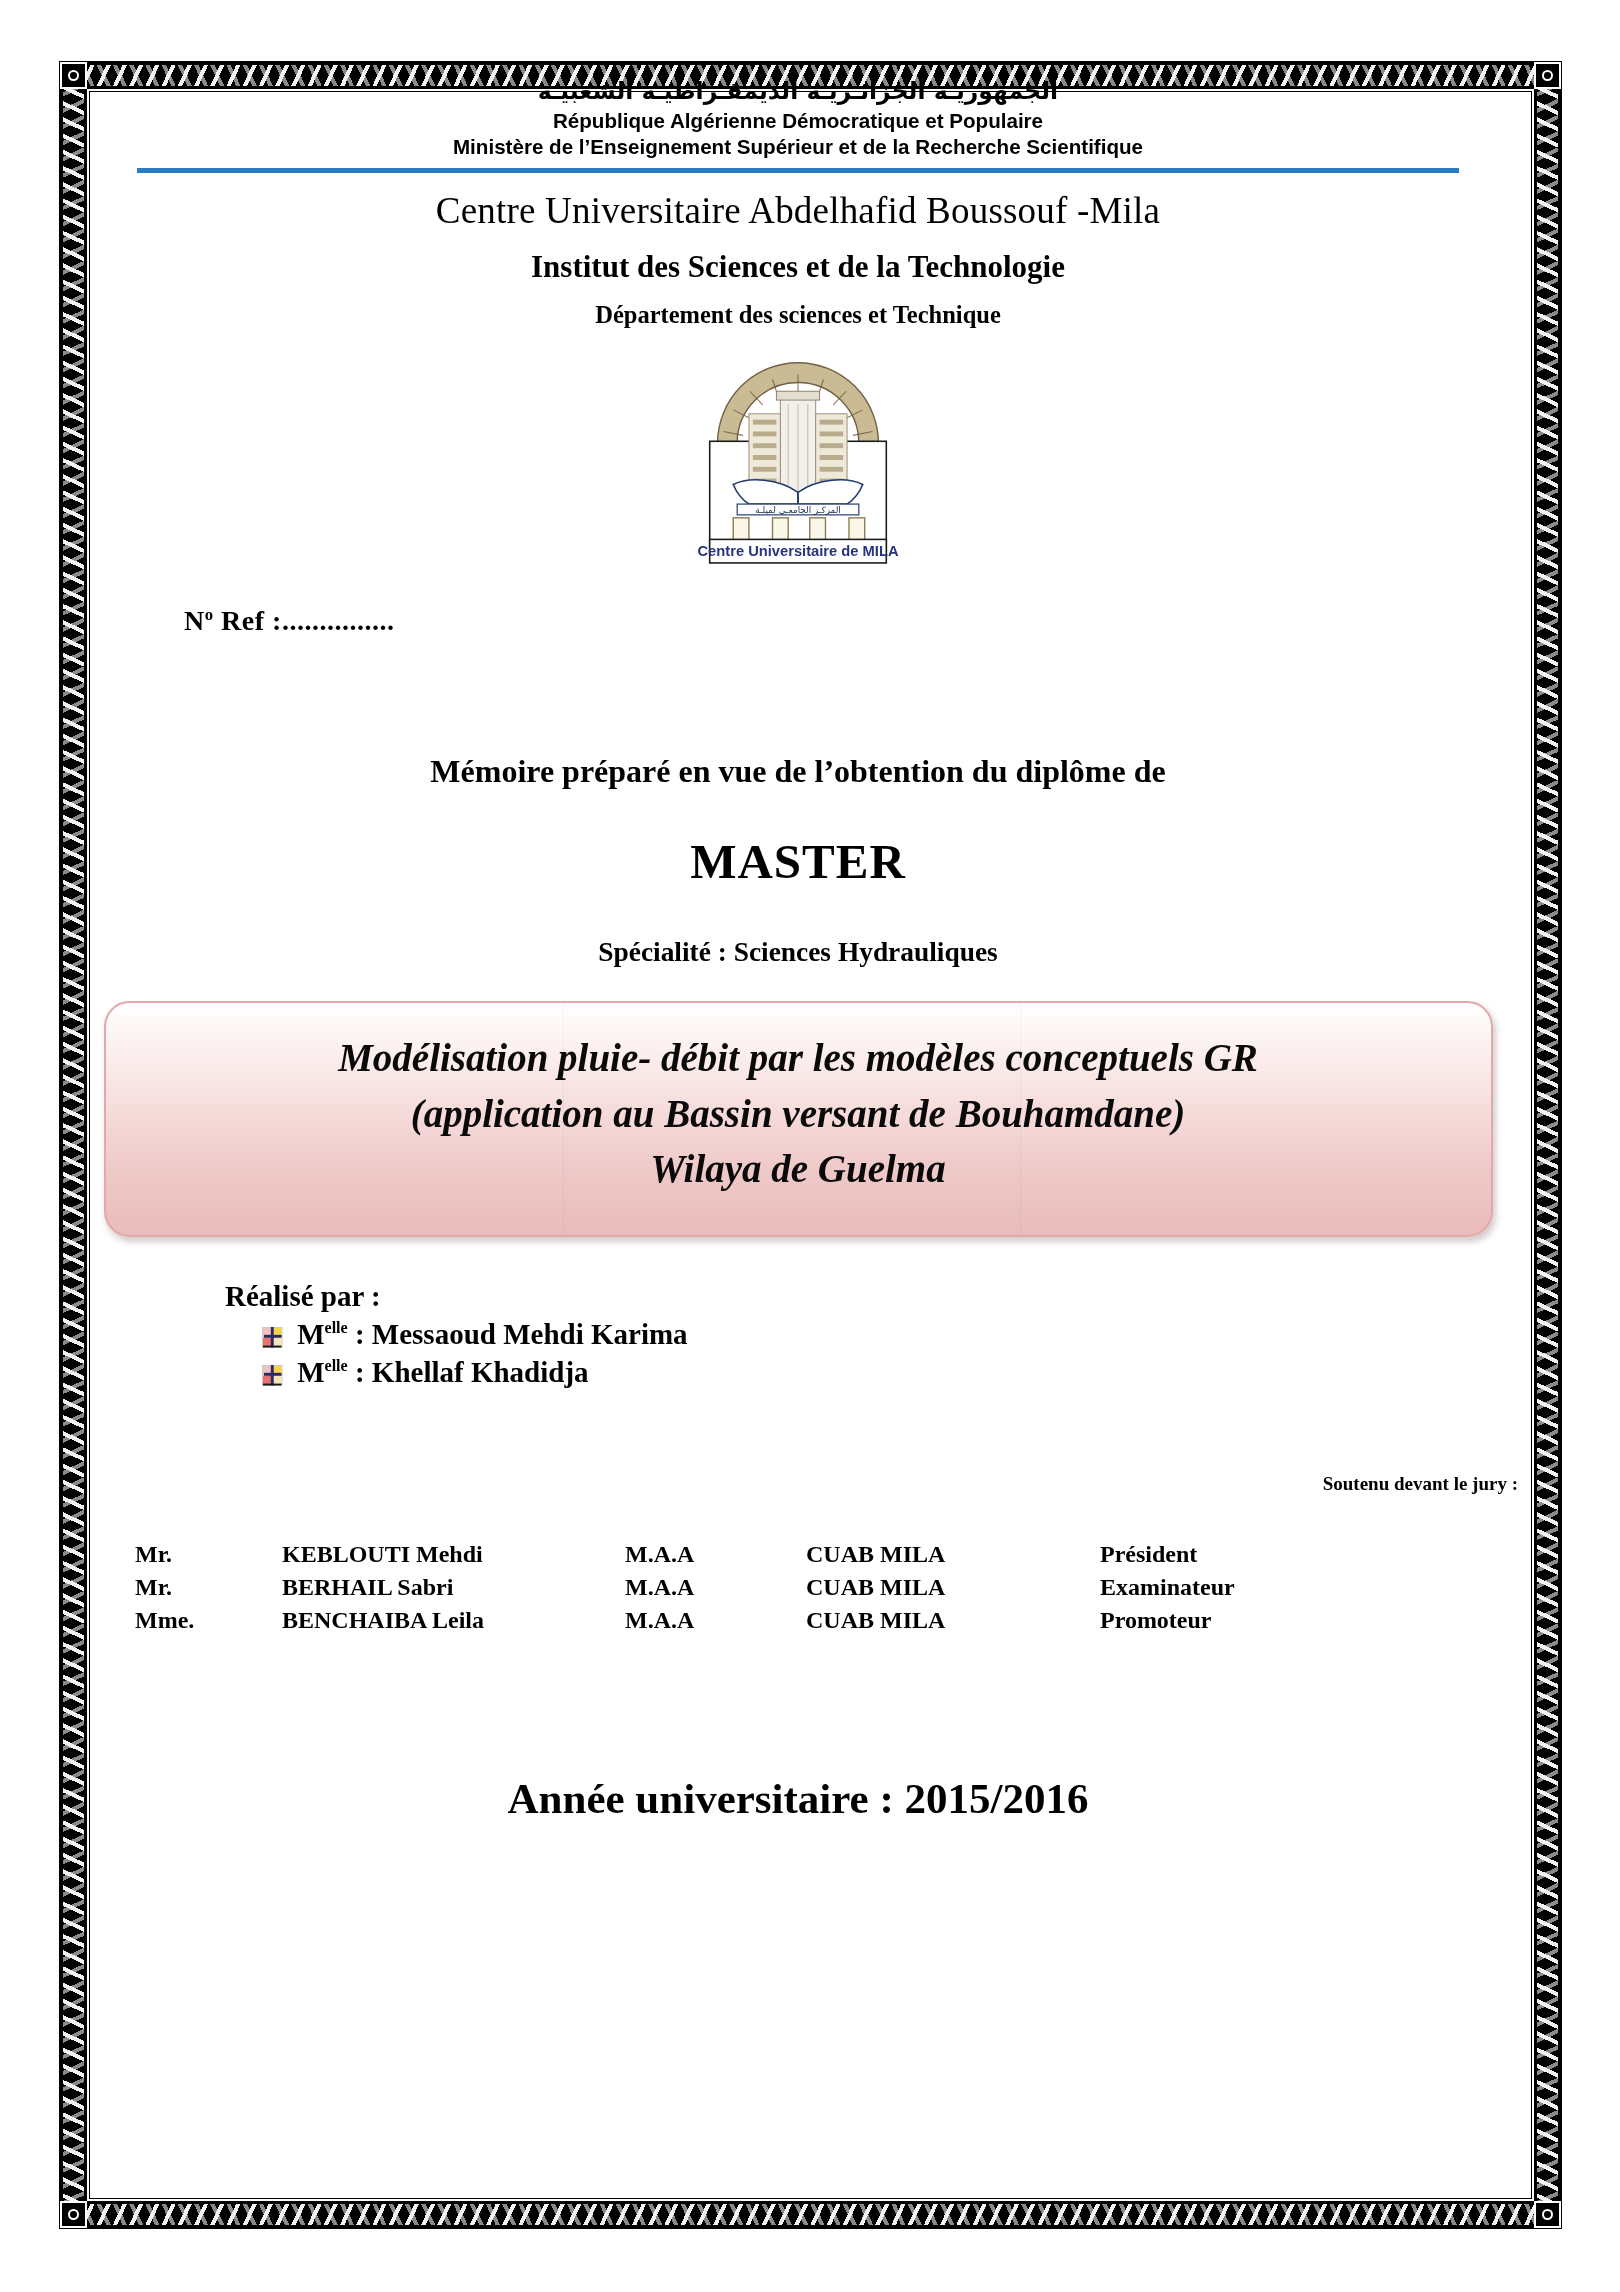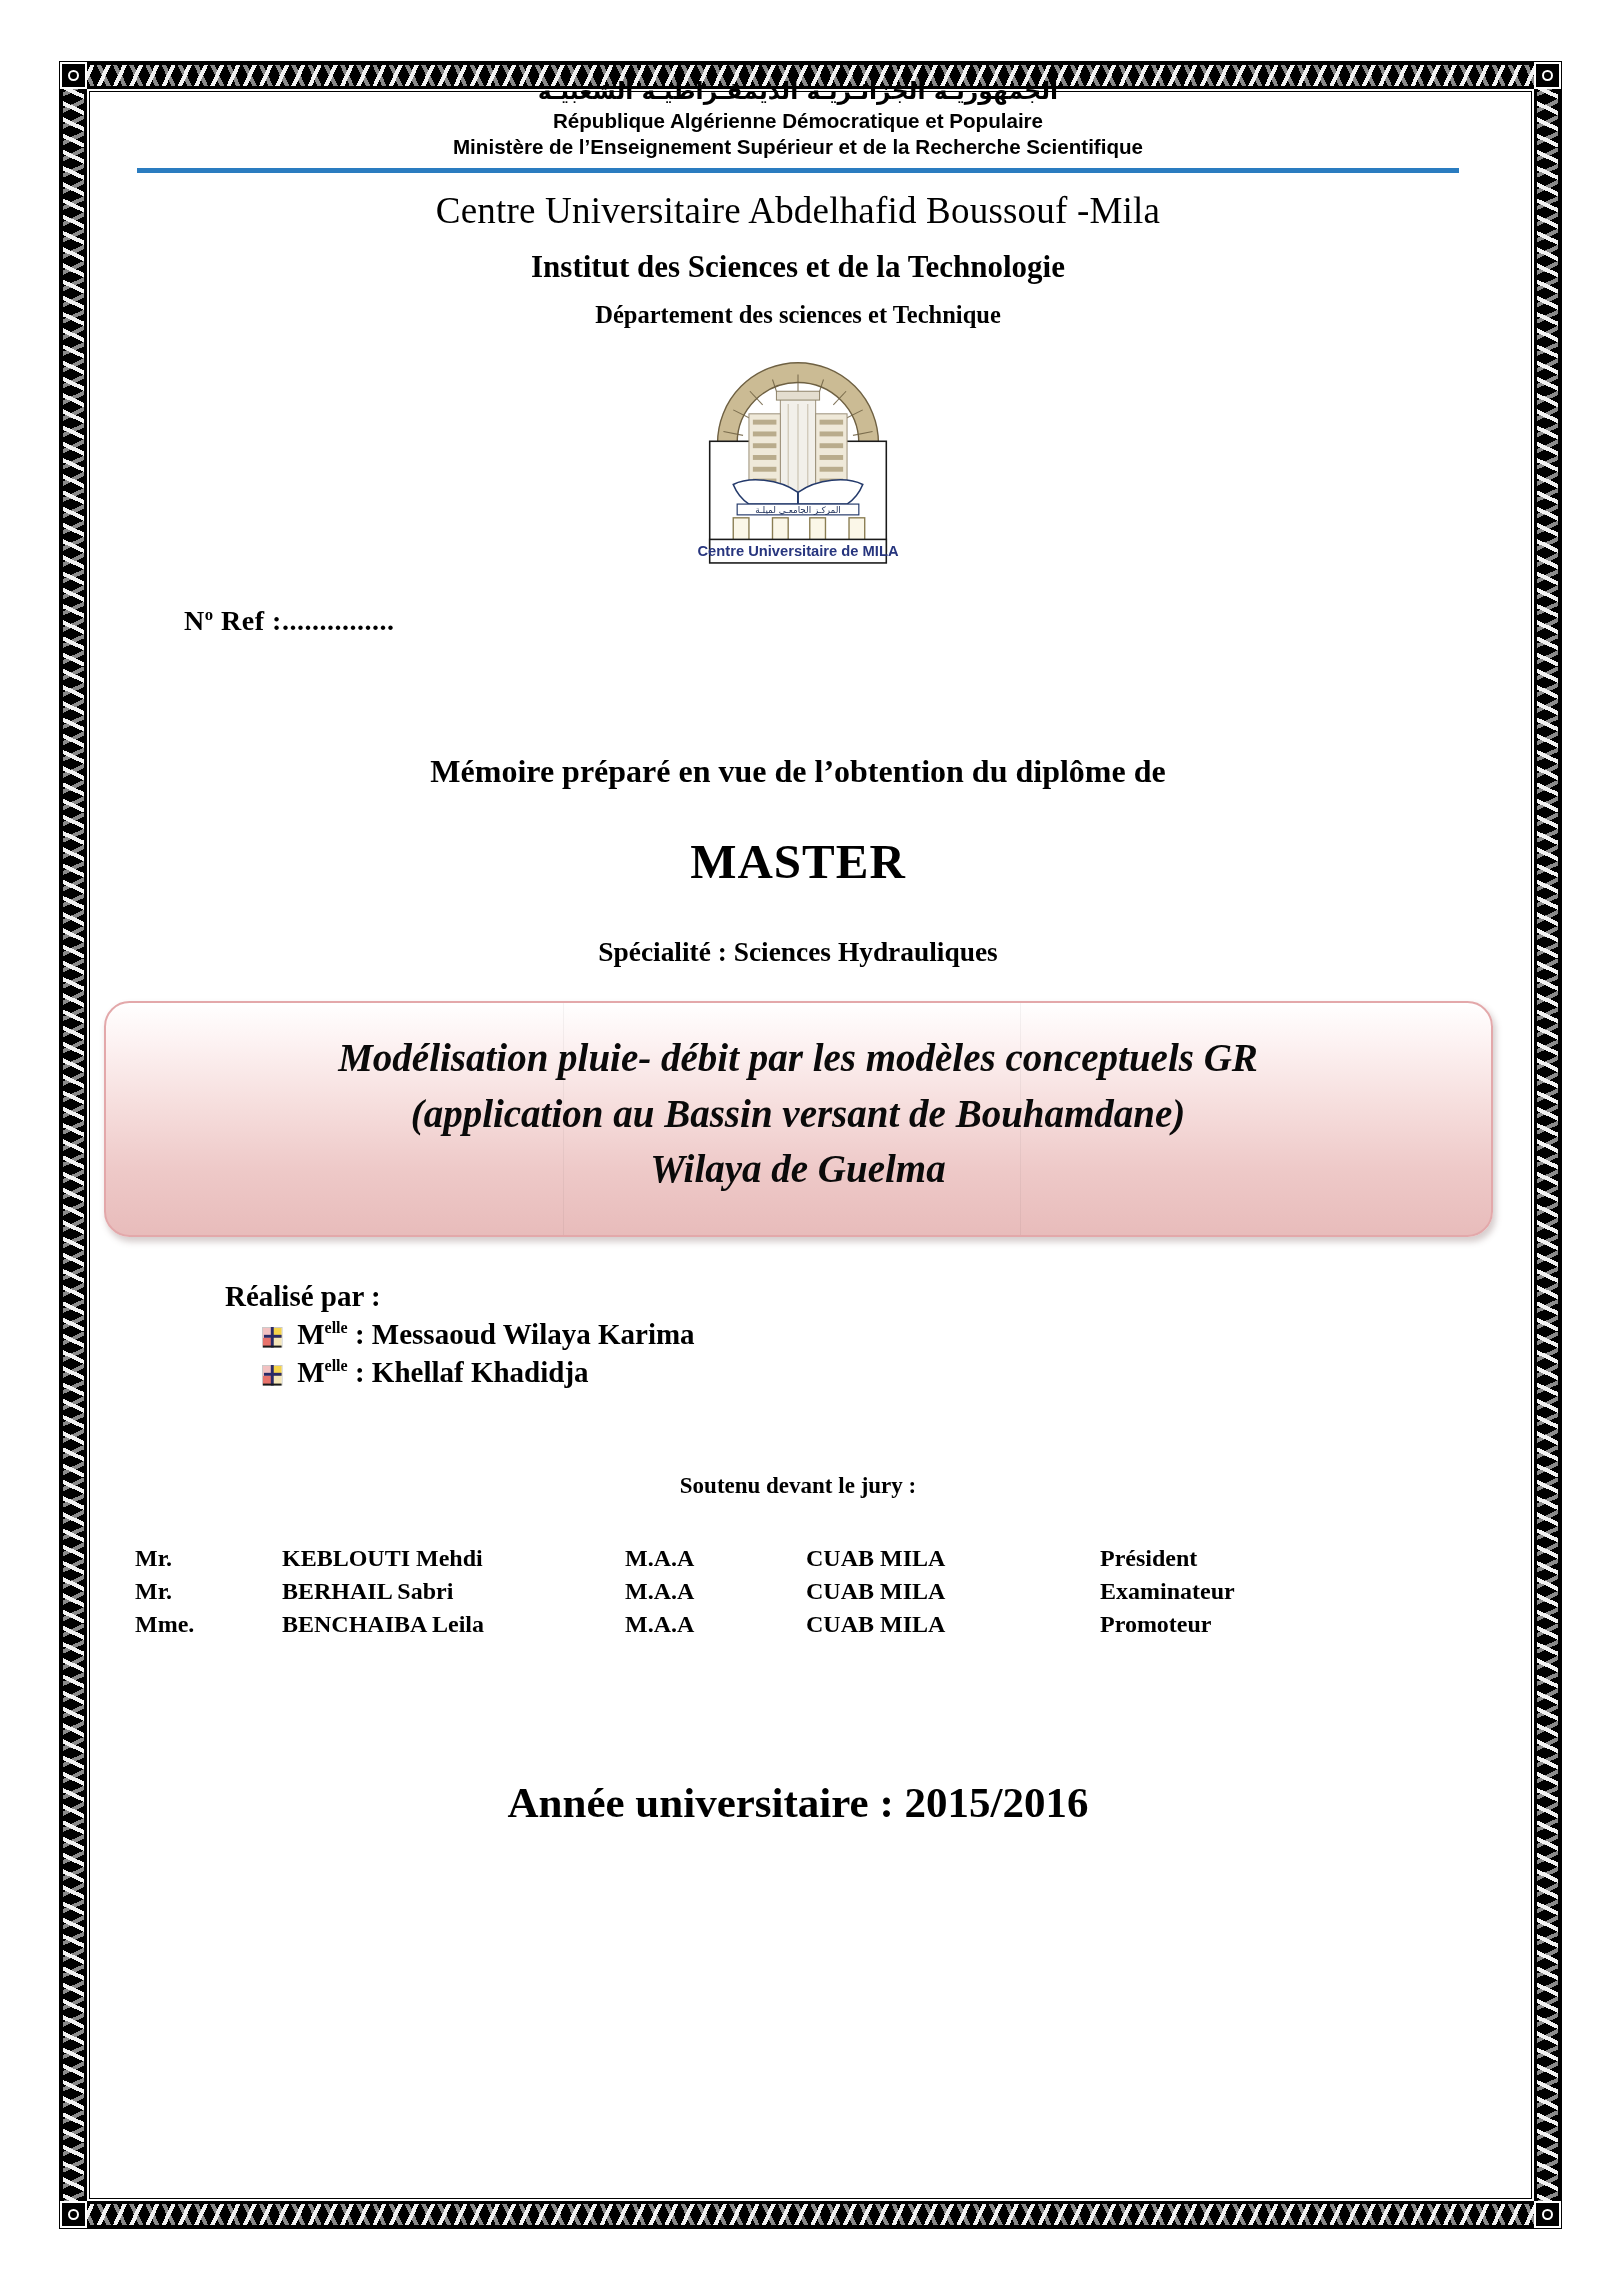--- a/index.html
+++ b/index.html
@@ -258,22 +258,22 @@
     margin-right: 12.7px;
     position: relative;
     flex: 0 0 auto;
     display: inline-block;
   }
   .author-row .nm { font-size: 29px; font-weight: bold; }
   .author-row .nm sup { font-size: 16px; vertical-align: super; }
 
   
   .jury-hdr {
-    text-align: center;
-    font-size: 23px;
+    text-align: right;
+    font-size: 19px;
     font-weight: bold;
     margin-top: 84px;
   }
   .jury-table {
     margin: 43px 0 0 0;
     width: 100%;
     border-collapse: collapse;
     font-size: 24px;
     font-weight: bold;
   }
@@ -420,21 +420,21 @@
             <rect x="0.5" y="0.5" width="20" height="20" fill="#ffffff" stroke="#c9c9c9" stroke-width="1"></rect>
             <rect x="1" y="1" width="10" height="10" fill="#f2c1c1"></rect>
             <rect x="11" y="1" width="9" height="10" fill="#f5d34a"></rect>
             <rect x="1" y="11" width="10" height="9" fill="#e8736c"></rect>
             <rect x="11" y="11" width="9" height="9" fill="#f4e6b8"></rect>
             <rect x="9" y="0" width="3" height="21" fill="#2a2a66"></rect>
             <rect x="2" y="8" width="18" height="3" fill="#2a2a66"></rect>
             <rect x="1" y="19" width="19" height="2" fill="#1a1a1a"></rect>
           </svg>
         </span>
-        <span class="nm"><span>M</span><sup>elle</sup><span> : </span><span>Messaoud Wilaya Karima</span></span>
+        <span class="nm"><span>M</span><sup>elle</sup><span> : </span><span>Messaoud Mehdi Karima</span></span>
       </div>
 
       <div class="author-row">
         <span class="bullet-icon">
           <svg viewBox="0 0 23 23" width="22.5" height="22.5">
             <rect x="0.5" y="0.5" width="20" height="20" fill="#ffffff" stroke="#c9c9c9" stroke-width="1"></rect>
             <rect x="1" y="1" width="10" height="10" fill="#f2c1c1"></rect>
             <rect x="11" y="1" width="9" height="10" fill="#f5d34a"></rect>
             <rect x="1" y="11" width="10" height="9" fill="#e8736c"></rect>
             <rect x="11" y="11" width="9" height="9" fill="#f4e6b8"></rect>

